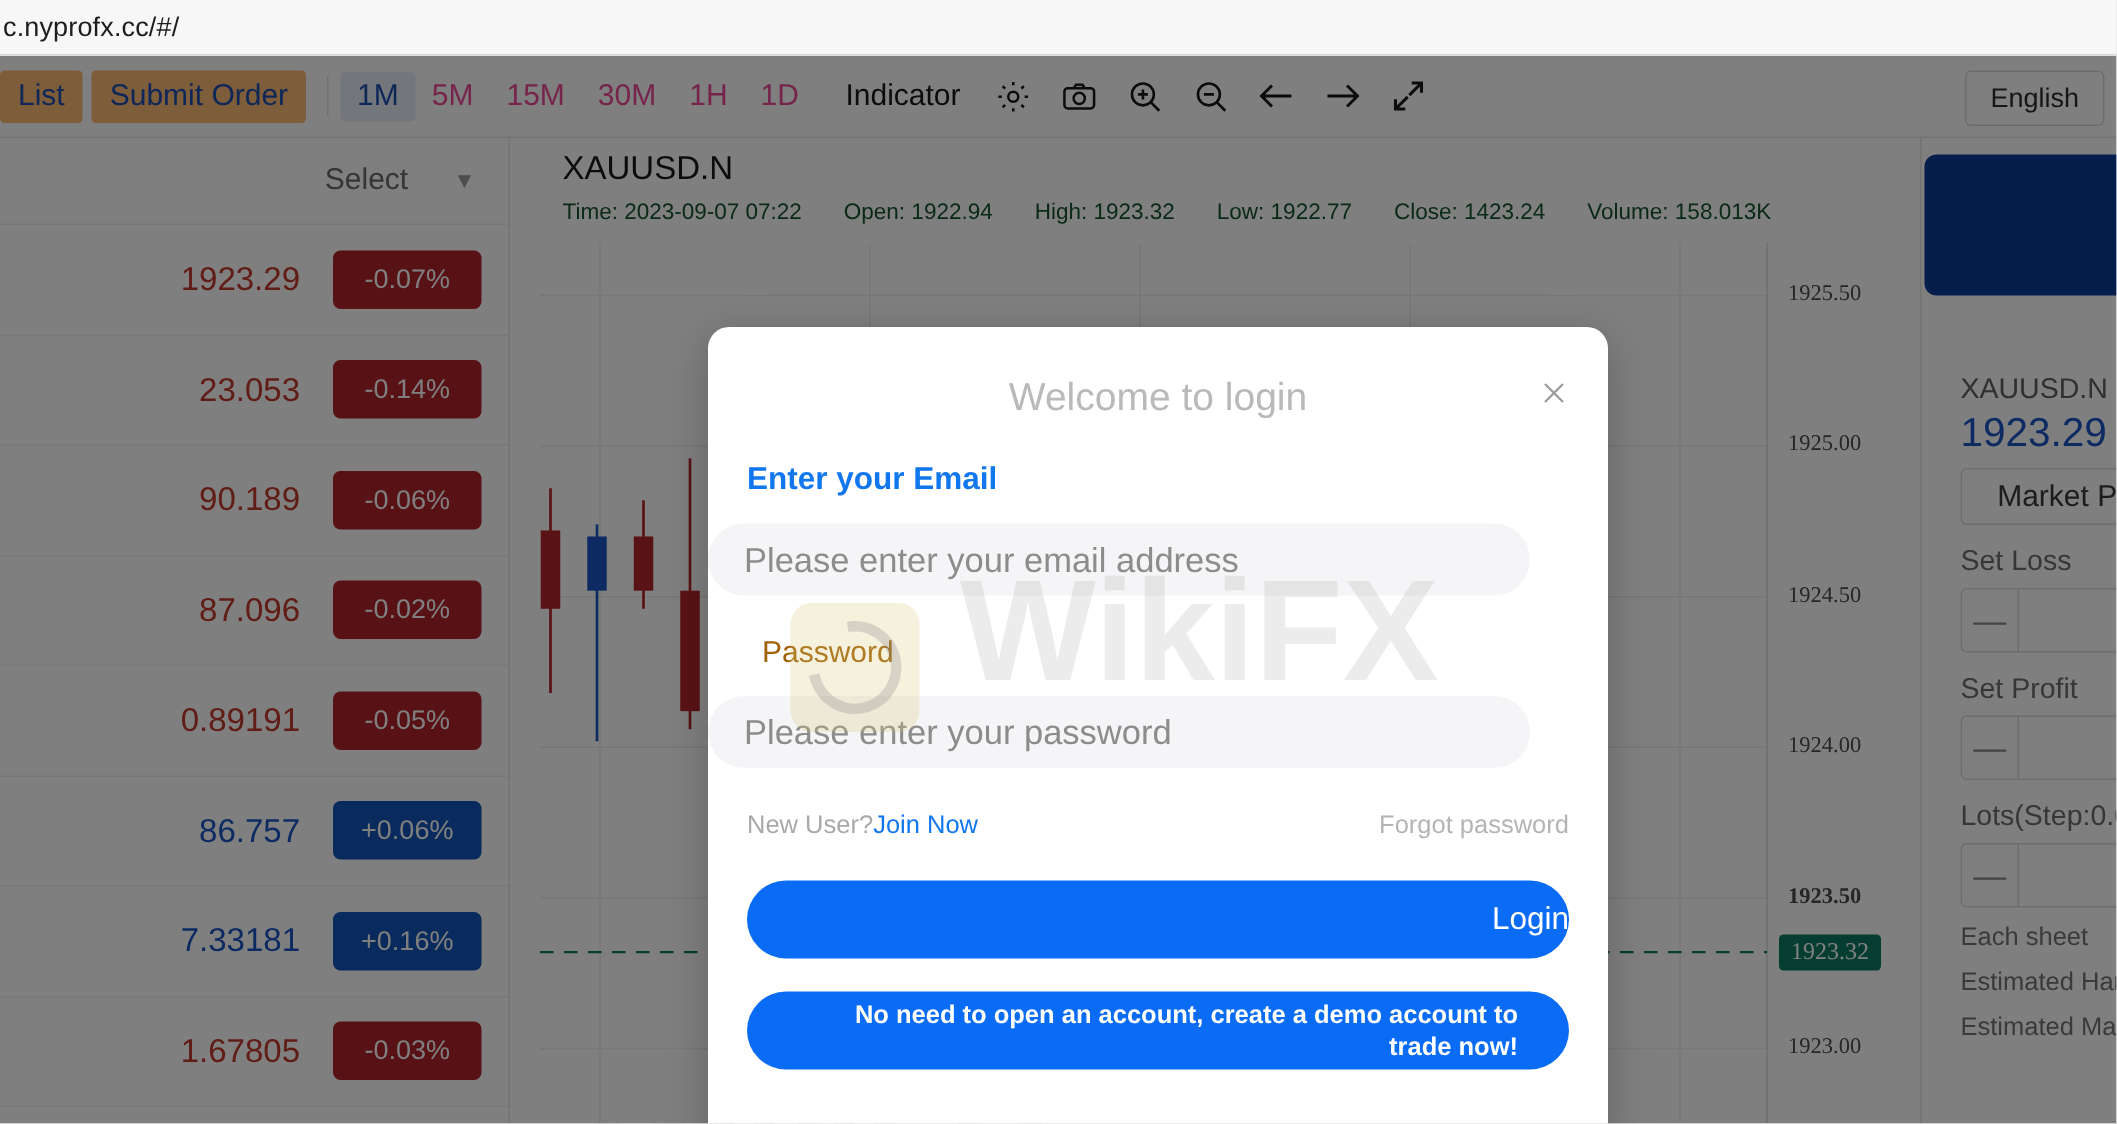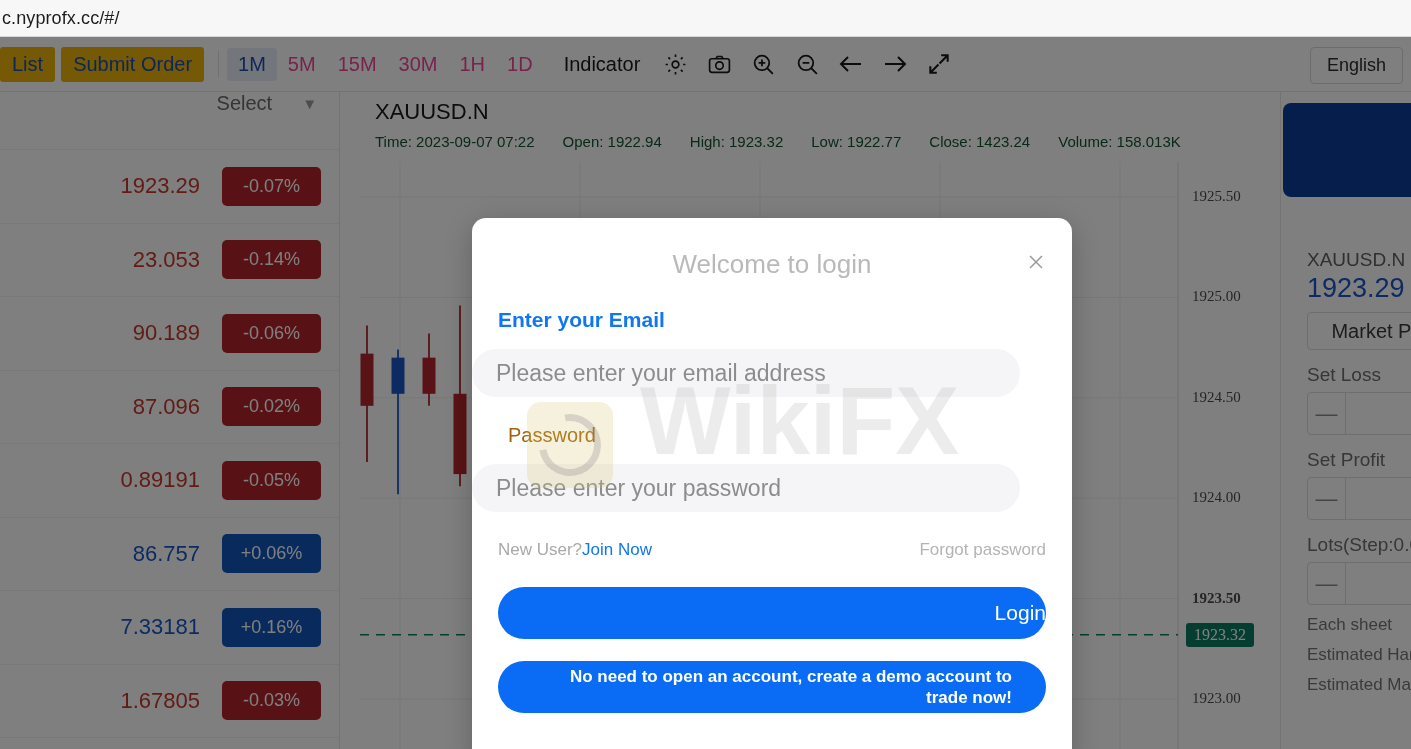--- a/index.html
+++ b/index.html
@@ -31,21 +31,21 @@
 
   
   #toolbar {
     position: absolute; left: 0; top: 0; width: 1411px; height: 55px;
     background: #ffffff;
     border-bottom: 1px solid #e6e6e6;
     display: flex; align-items: center;
   }
   .tb-link {
     color: #1c4fb0; font-size: 20px; padding: 6px 12px;
-    background: #eab308; border-radius: 3px; margin-right: 6px;
+    background: #fdba74; border-radius: 3px; margin-right: 6px;
     white-space: nowrap; cursor: pointer;
   }
   .tb-link.first { margin-left: 0; }
   .tf-sep { width: 1px; height: 26px; background: #e0e0e0; margin: 0 8px; }
   .tf {
     font-size: 20px; color: #ec4899; padding: 5px 11px; border-radius: 3px;
     cursor: pointer; white-space: nowrap;
   }
   .tf.active { color: #1c4fb0; background: #e6ecf6; }
   .tb-text {
@@ -64,21 +64,21 @@
     cursor: pointer;
   }
 
   
   #left-panel {
     position: absolute; left: 0; top: 55px; width: 340px; height: 657px;
     background: #ffffff; border-right: 1px solid #e6e6e6;
     overflow: hidden;
   }
   #left-head {
-    height: 58px; display: flex; align-items: flex-start; justify-content: flex-end;
+    height: 58px; display: flex; align-items: center; justify-content: flex-end;
     padding-right: 22px; border-bottom: 1px solid #f0f0f0;
   }
   #select-box {
     display: flex; align-items: center; gap: 30px;
     font-size: 20px; color: #6b6b6b; cursor: pointer;
   }
   #select-box .chev { color: #9a9a9a; font-size: 15px; }
   .sym-row {
     height: 73.5px; display: flex; align-items: center; justify-content: flex-end;
     border-bottom: 1px solid #f0f0f0; padding-right: 18px; gap: 22px; cursor: pointer;

